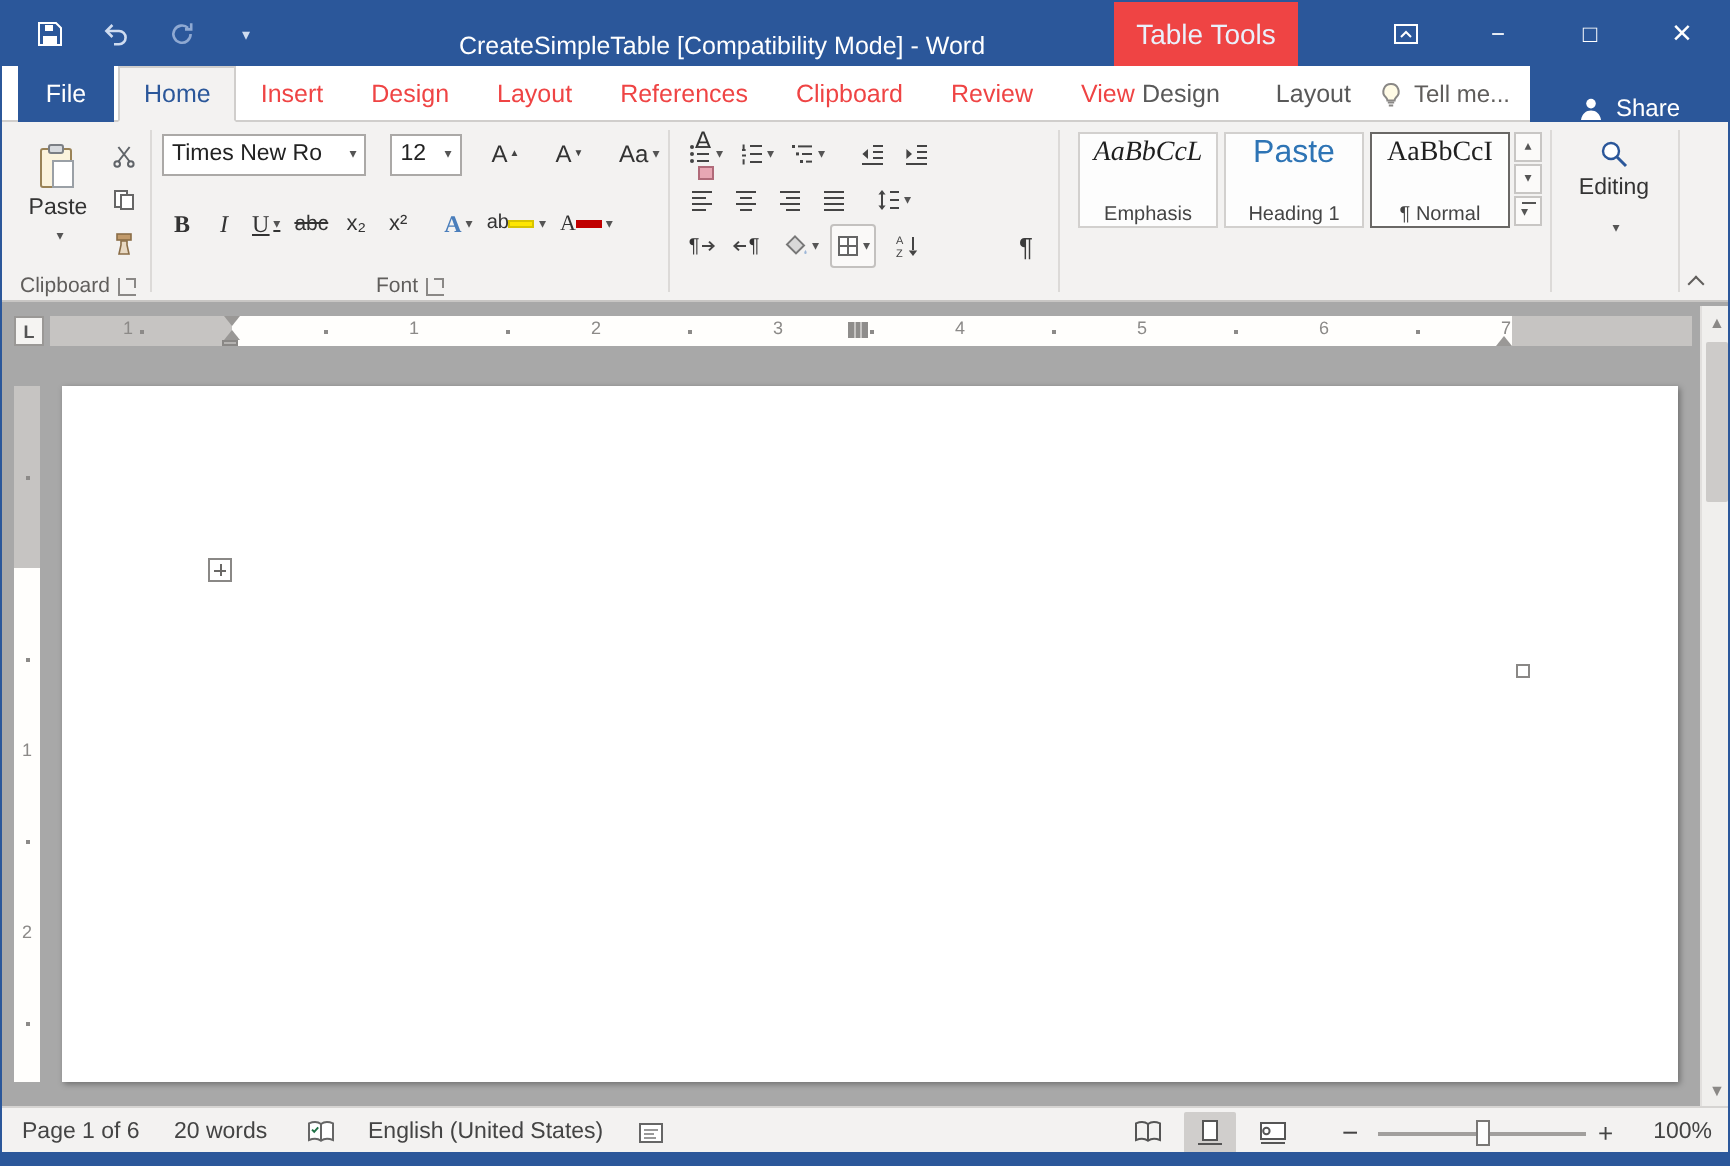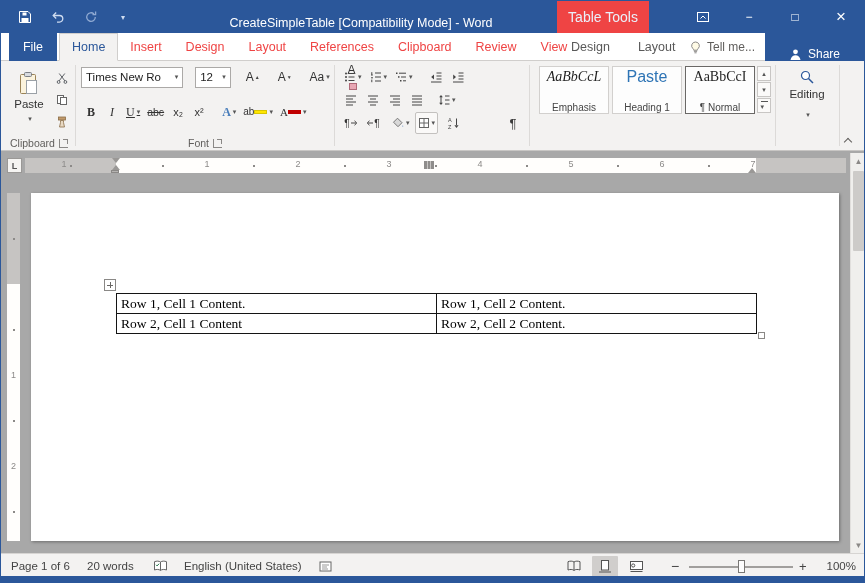--- a/index.html
+++ b/index.html
@@ -448,32 +448,20 @@
   </div>
 
   <div class="vruler">
     <div class="vr-white"></div>
     <span class="vdots"></span>
     <span class="vnum" style="top:177px">1</span>
     <span class="vnum" style="top:268px">2</span>
   </div>
 
   <div class="page">
-    <table class="doctable">
-      <tbody>
-          <tr>
-        <td style="width:320px">Row 1, Cell 1 Content.</td>
-        <td style="width:320px">Row 1, Cell 2 Content.</td>
-      </tr>
-      <tr>
-        <td>Row 2, Cell 1 Content</td>
-        <td>Row 2, Cell 2 Content.</td>
-      </tr>
-    </tbody>
-      </table>
     <div class="thandle"></div>
     <div class="rhandle"></div>
   </div>
 
   <div class="vscroll">
     <div class="vs-btn" style="top:0">▲</div>
     <div class="vs-thumb"></div>
     <div class="vs-btn" style="bottom:0">▼</div>
   </div>
 

